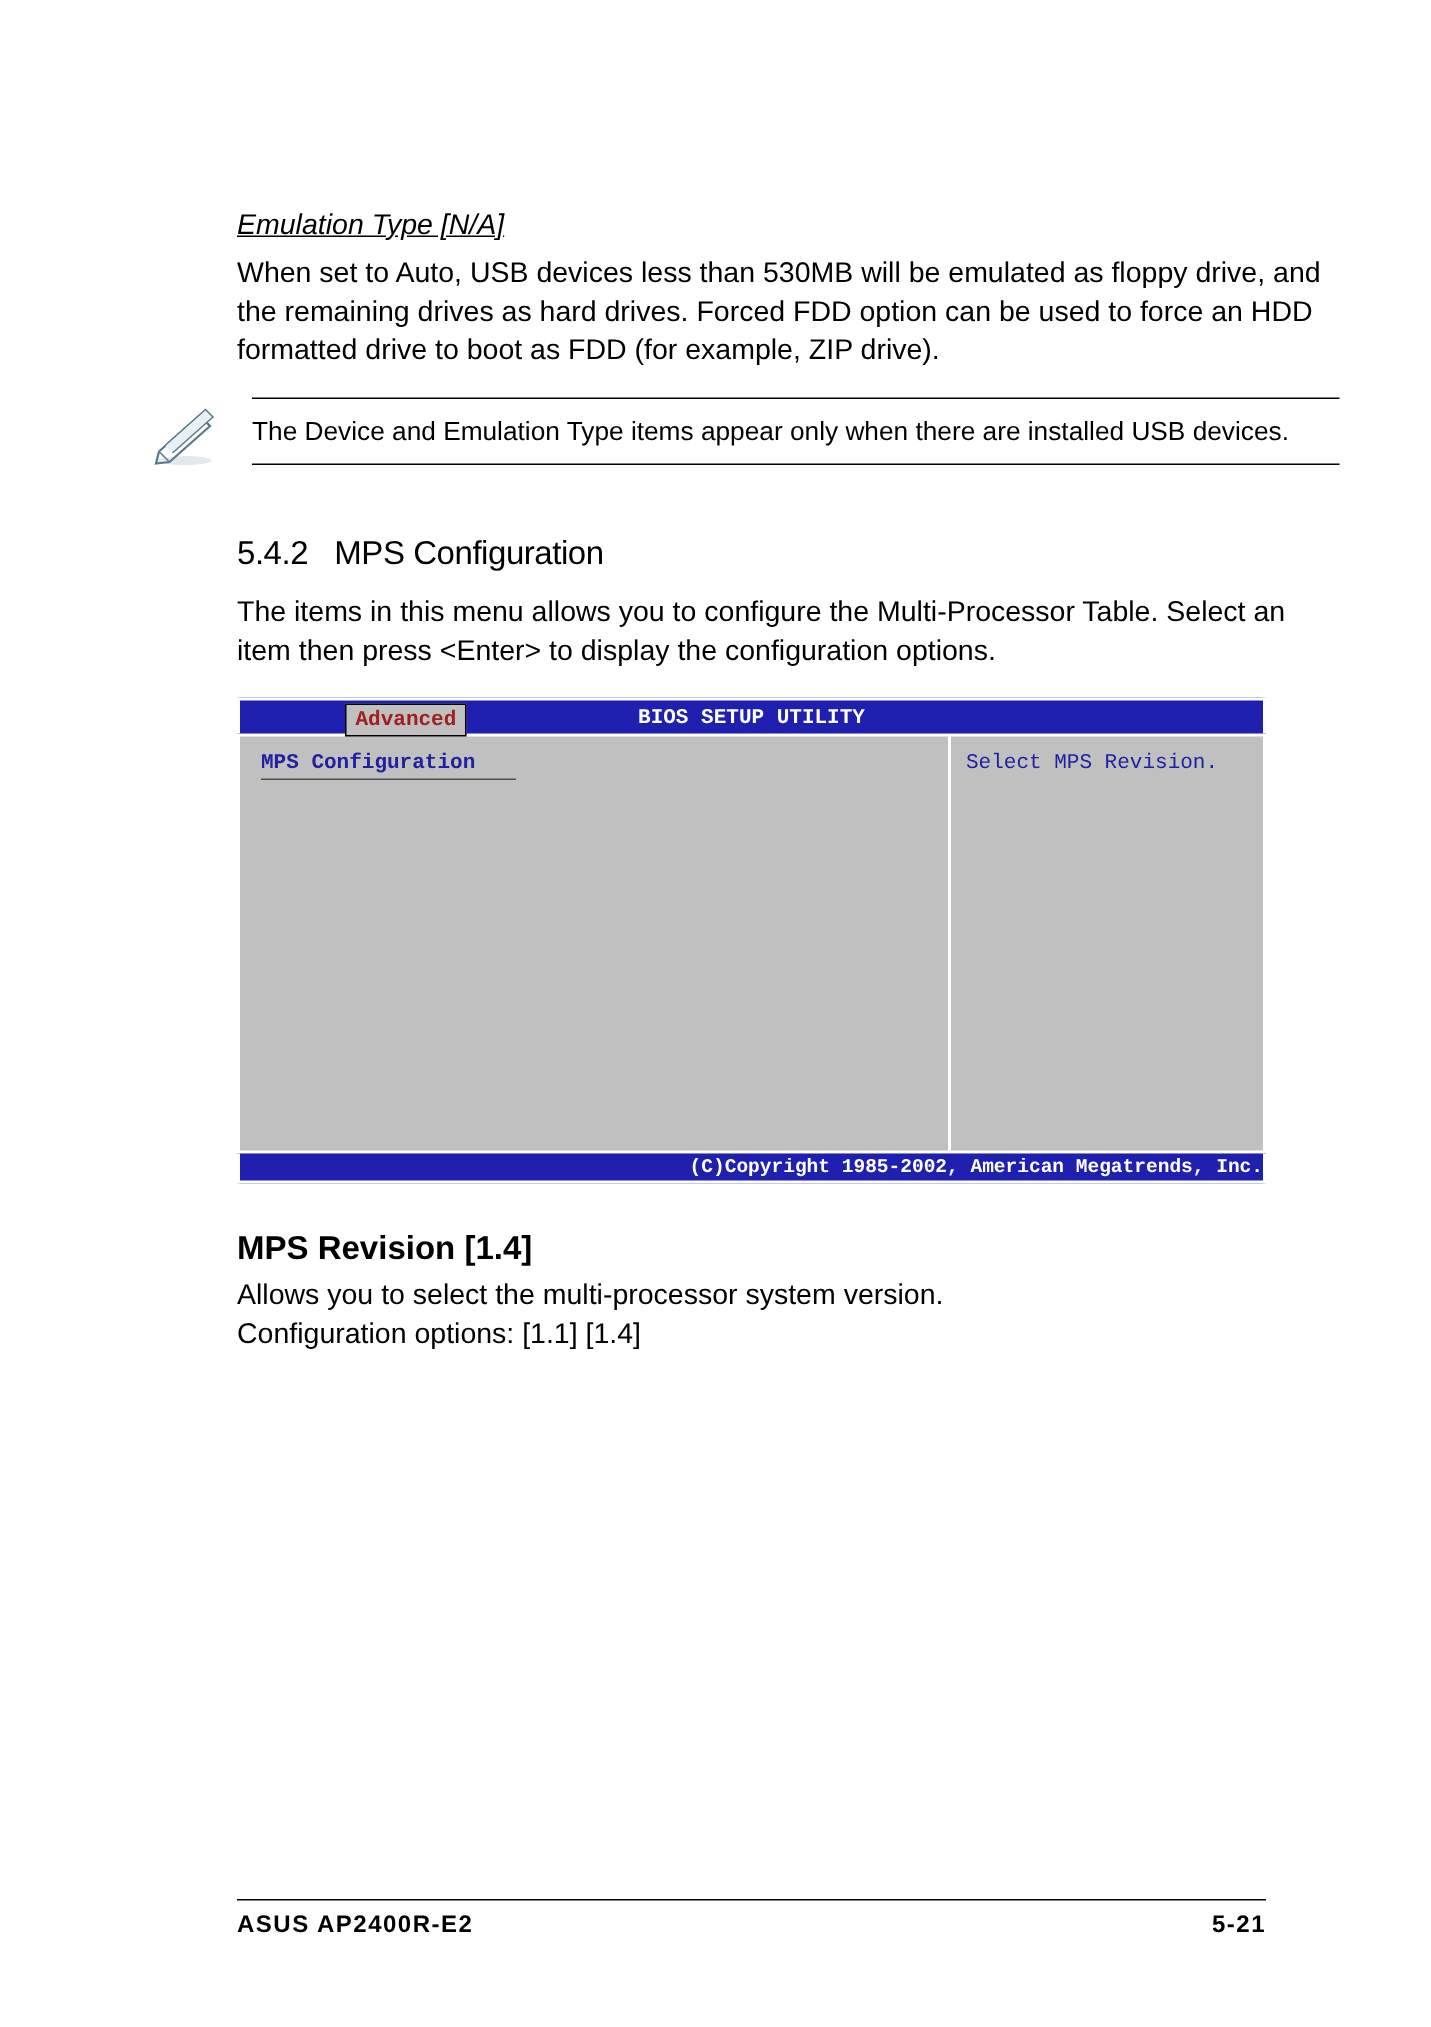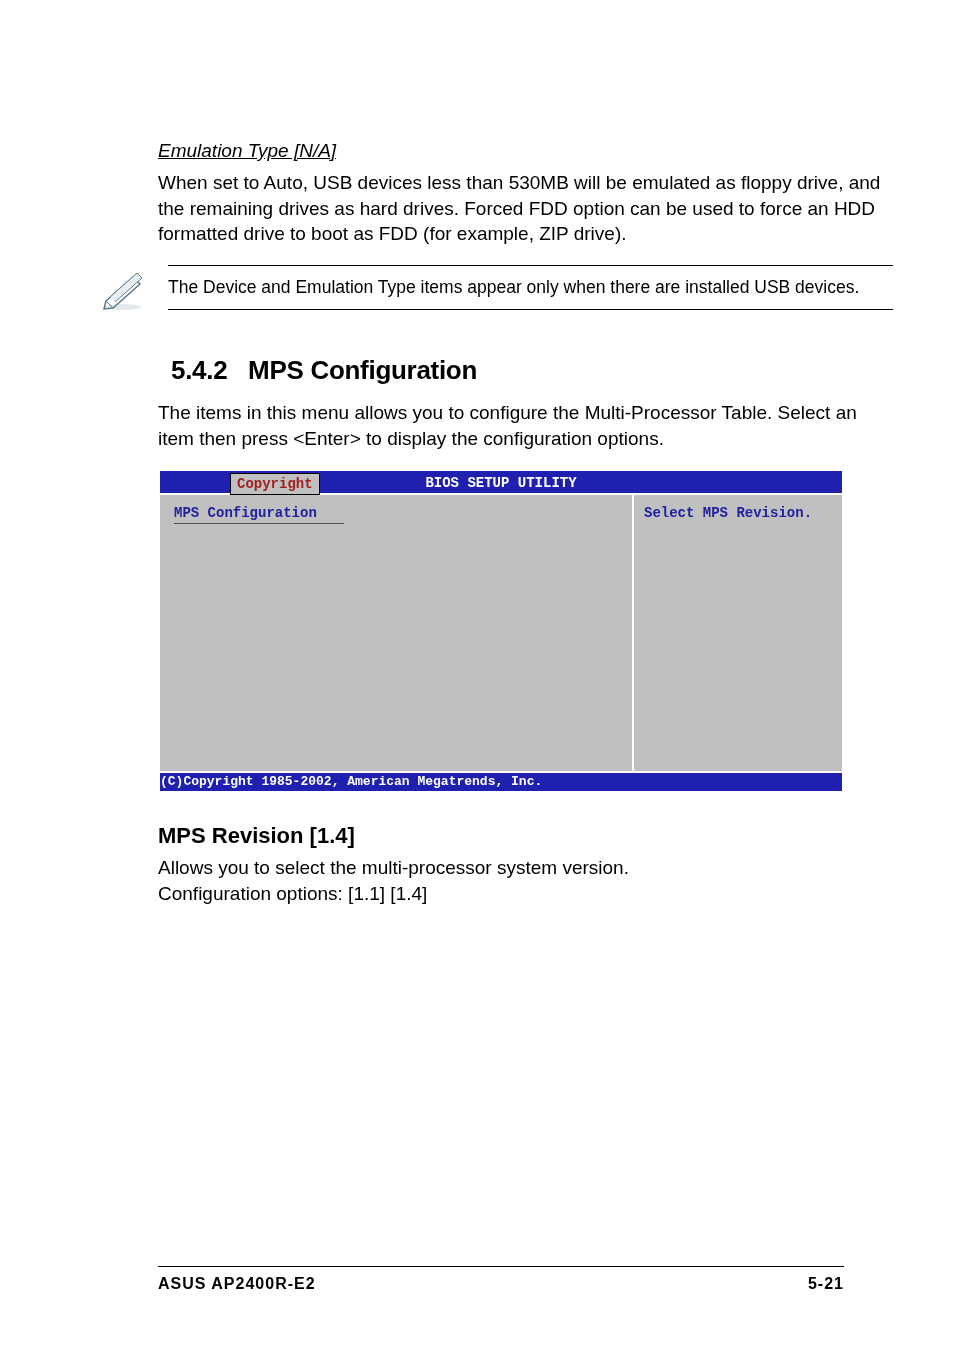--- a/index.html
+++ b/index.html
@@ -44,25 +44,24 @@
       flex: 1;
       border-top: 1px solid #000;
       border-bottom: 1px solid #000;
       padding: 10px 0;
     }
     .note-text {
       font-size: 17.5px;
       line-height: 1.3;
     }
     .section-heading {
-      font-size: 26px;
-      font-weight: bold;
+      font-size: 22px;
+      font-weight: normal;
       margin-bottom: 14px;
       letter-spacing: -0.3px;
-      margin-left: 13px;
     }
     .section-intro {
       font-size: 19px;
       line-height: 1.35;
       margin-bottom: 18px;
     }
     .bios-container {
       width: 686px;
       margin-bottom: 30px;
     }
@@ -120,27 +119,27 @@
     }
     .bios-option-label {
       width: 215px;
     }
     .bios-right {
       width: 210px;
       border-left: 2px solid #ffffff;
       padding: 10px 10px;
       font-family: 'Courier New', monospace;
       font-size: 14px;
-      font-weight: bold;
+      font-weight: normal;
       color: #2020a0;
     }
     .bios-footer {
       background: #2020b0;
       color: #ffffff;
-      text-align: left;
+      text-align: right;
       font-family: 'Courier New', monospace;
       font-size: 13px;
       font-weight: bold;
       padding: 0;
       border: 2px solid #ffffff;
       border-top: none;
       height: 20px;
       line-height: 18px;
     }
     .sub-heading {
@@ -190,21 +189,21 @@
   </div>
 
   <div class="section-heading">
     <span>5.4.2</span>&nbsp;&nbsp;&nbsp;<span>MPS Configuration</span>
   </div>
   <div class="section-intro">The items in this menu allows you to configure the Multi-Processor Table. Select an item then press &lt;Enter&gt; to display the configuration options.</div>
 
   <div class="bios-container">
     <div class="bios-header">
       <span>BIOS SETUP UTILITY</span>
-      <span class="bios-tab">Copyright</span>
+      <span class="bios-tab">Advanced</span>
     </div>
     <div class="bios-body">
       <div class="bios-left">
         <div class="bios-left-title">MPS Configuration</div>
         <div class="bios-divider"></div>
       </div>
       <div class="bios-right">
         <span>Select MPS Revision.</span>
       </div>
     </div>

